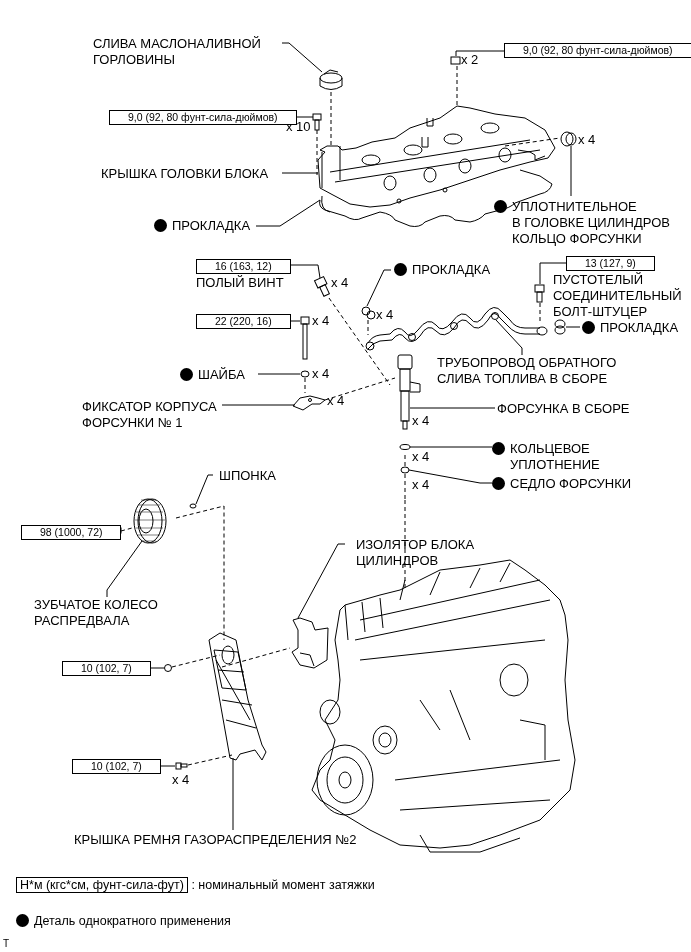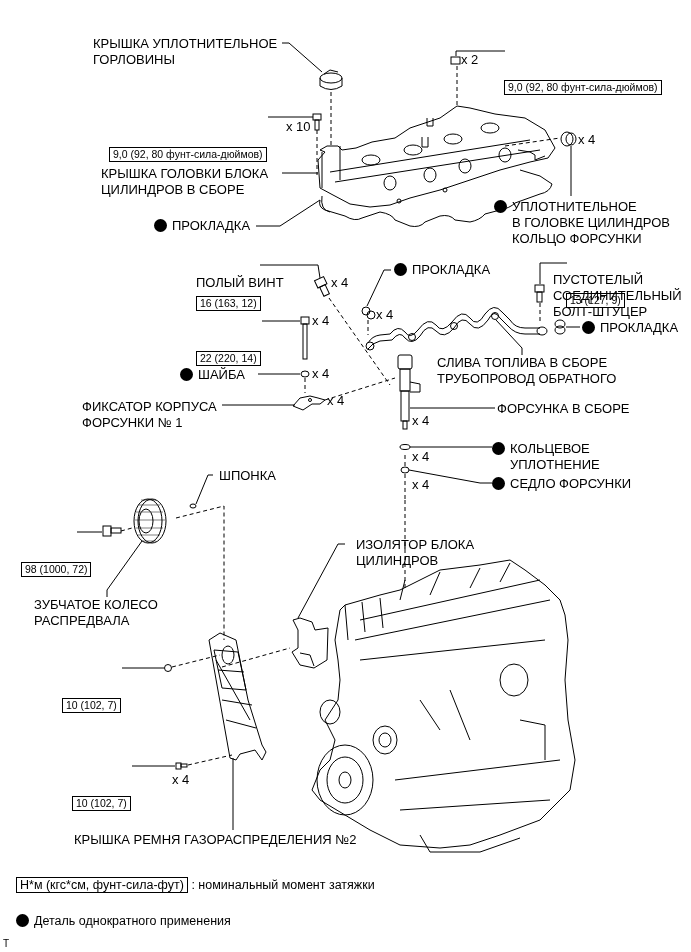--- a/index.html
+++ b/index.html
@@ -1,21 +1,21 @@
 <!DOCTYPE html>
 <html><head>
 <meta charset="utf-8">
 <style>
   html, body { margin:0; padding:0; background:#ffffff; }
   body { width:691px; height:952px; position:relative; overflow:hidden;
          font-family:"Liberation Sans", sans-serif; color:#000; }
   .lbl { position:absolute; font-size:13px; line-height:16px; white-space:nowrap; letter-spacing:0; }
   .qty { position:absolute; font-size:13px; line-height:14px; white-space:nowrap; }
-  .tq { position:absolute; font-size:10.5px; line-height:13px; border:1px solid #000; padding:0 3px;
-        background:#fff; white-space:nowrap;margin-top:37px; }
+  .tq { position:absolute; font-size:10.5px; line-height:13px; border:1px solid #000; padding:0 18px;
+        background:#fff; white-space:nowrap; }
   .dot { display:inline-block; width:13px; height:13px; border-radius:50%; background:#000;
          vertical-align:-2px; margin-right:5px; }
   svg.art { position:absolute; left:0; top:0; }
   .leg { position:absolute; font-size:12.5px; line-height:15px; white-space:nowrap;text-align:right; }
   .legbox { border:1px solid #000; padding:0 3px; }
 </style>
 </head>
 <body>
 
 <svg class="art" width="691" height="952" viewBox="0 0 691 952">
@@ -208,35 +208,34 @@
       <path d="M420,835 L430,852 L480,852 L520,838"></path>
       <path d="M400,600 L405,580 M430,595 L440,572 M470,588 L480,568 M500,582 L510,563"></path>
       <path d="M345,605 L348,640 M362,602 L365,632 M380,598 L383,628"></path>
       <path d="M520,720 L545,725 L545,760"></path>
     </g>
     <path d="M405,500 L405,590" stroke-dasharray="4,3"></path>
   </g>
 </svg>
 
 <div class="lbl" style="left:93px;top:36px">
-  <div>КРЫШКА УПЛОТНИТЕЛЬНОЕ</div>
+  <div>СЛИВА МАСЛОНАЛИВНОЙ</div>
   <div>ГОРЛОВИНЫ</div>
 </div>
 
 <div class="tq" style="left:504px;top:43px">9,0 (92, 80 фунт-сила-дюймов)</div>
 <div class="qty" style="left:461px;top:53px">x 2</div>
 
 <div class="tq" style="left:109px;top:110px">9,0 (92, 80 фунт-сила-дюймов)</div>
 <div class="qty" style="left:286px;top:120px">x 10</div>
 
 <div class="qty" style="left:578px;top:133px">x 4</div>
 
 <div class="lbl" style="left:101px;top:166px">
   <div>КРЫШКА ГОЛОВКИ БЛОКА</div>
-  <div>ЦИЛИНДРОВ В СБОРЕ</div>
 </div>
 
 <div class="lbl" style="left:154px;top:218px">
   <span class="dot"></span><span>ПРОКЛАДКА</span>
 </div>
 
 <div class="lbl" style="left:494px;top:199px">
   <div><span class="dot"></span><span>УПЛОТНИТЕЛЬНОЕ</span></div>
   <div style="padding-left:18px">В ГОЛОВКЕ ЦИЛИНДРОВ</div>
   <div style="padding-left:18px">КОЛЬЦО ФОРСУНКИ</div>
@@ -254,26 +253,26 @@
 <div class="tq" style="left:566px;top:256px">13 (127, 9)</div>
 <div class="lbl" style="left:553px;top:272px">
   <div>ПУСТОТЕЛЫЙ</div>
   <div>СОЕДИНИТЕЛЬНЫЙ</div>
   <div>БОЛТ-ШТУЦЕР</div>
 </div>
 <div class="lbl" style="left:582px;top:320px">
   <span class="dot"></span><span>ПРОКЛАДКА</span>
 </div>
 
-<div class="tq" style="left:196px;top:314px">22 (220, 14)</div>
+<div class="tq" style="left:196px;top:314px">22 (220, 16)</div>
 <div class="qty" style="left:312px;top:314px">x 4</div>
 
 <div class="lbl" style="left:437px;top:355px">
+  <div>ТРУБОПРОВОД ОБРАТНОГО</div>
   <div>СЛИВА ТОПЛИВА В СБОРЕ</div>
-  <div>ТРУБОПРОВОД ОБРАТНОГО</div>
 </div>
 
 <div class="lbl" style="left:180px;top:367px">
   <span class="dot"></span><span>ШАЙБА</span>
 </div>
 <div class="qty" style="left:312px;top:367px">x 4</div>
 
 <div class="lbl" style="left:82px;top:399px">
   <div>ФИКСАТОР КОРПУСА</div>
   <div>ФОРСУНКИ № 1</div>

